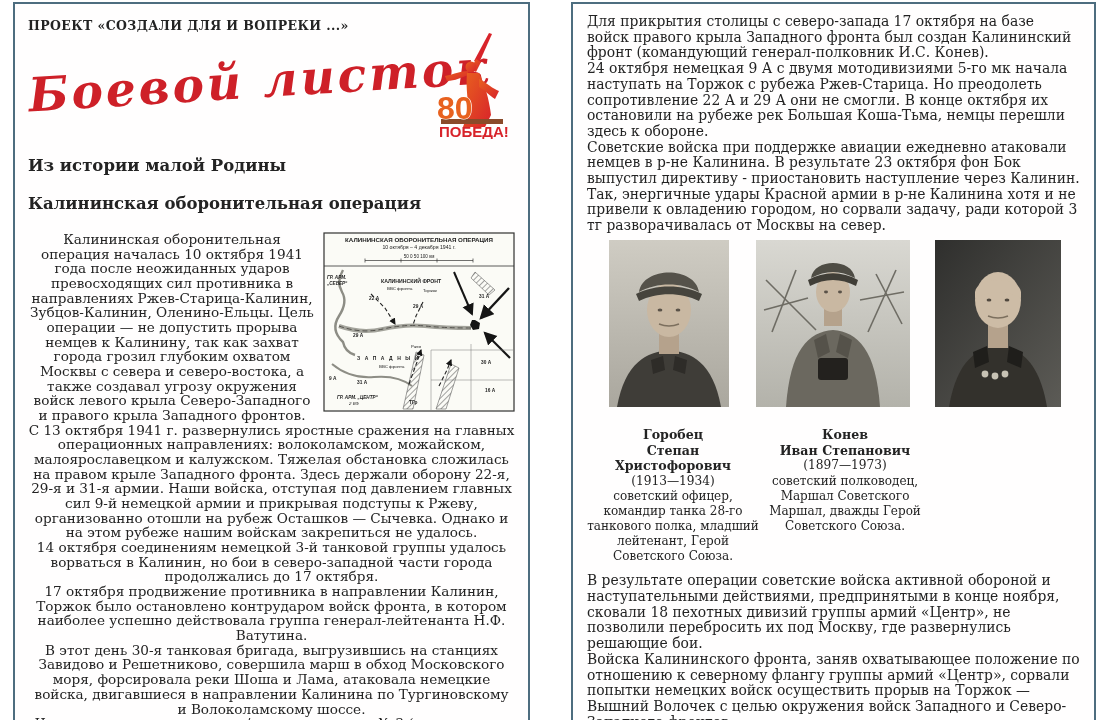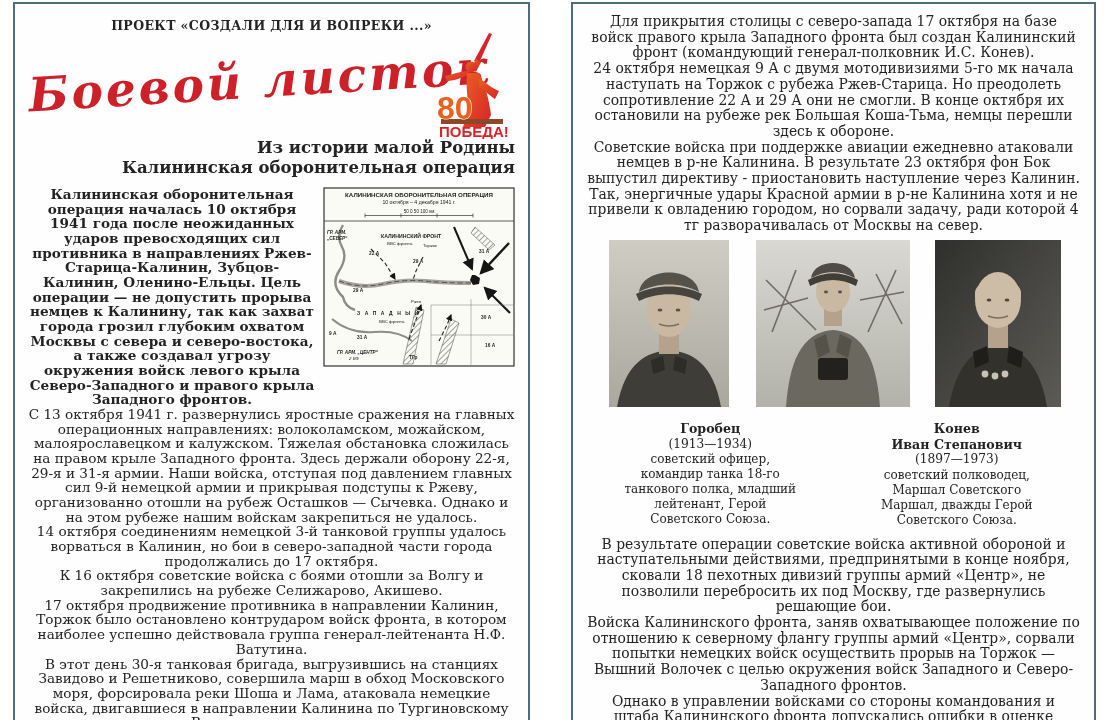--- a/index.html
+++ b/index.html
@@ -11,68 +11,68 @@
     color:#232323;
   }
   .page {
     position:absolute; top:2px; height:736px;
     background:#fffefe; border:2px solid #4d6d7f;
   }
   .page-left  { left:13px;  width:517px; padding:8px 13px; }
   .page-right { left:571px; width:525px; padding:10px 14px; }
 
   .proj-header {
-    text-align:center; font-weight:bold; font-size:12.5px;
+    font-weight:bold; font-size:12.5px;
     letter-spacing:.4px; margin-top:6px;
   }
   .masthead { position:relative; height:104px; }
   .script-title {
     position:absolute; left:0; right:78px; top:22px;
     text-align:center;
     font-family:"DejaVu Serif", serif;
     font-style:italic; font-weight:bold;
     font-size:47px; letter-spacing:3px;
     color:#ce2028;
     transform:rotate(-3.5deg);
     white-space:nowrap;
   }
   .logo { position:absolute; right:-2px; top:-2px; width:88px; height:108px; }
   .logo svg { width:100%; height:100%; display:block; }
 
-  .subtitle { text-align:right; font-weight:bold; font-size:16.5px; margin:1px 0; }
+  .subtitle { text-align:left; font-weight:bold; font-size:16.5px; margin:19px 0; }
 
   .intro-row { display:flex; gap:7px; margin-top:10px; align-items:flex-start; }
-  .intro-row p { flex:1 1 auto;font-weight:bold; }
+  .intro-row p { flex:1 1 auto; }
 
   .body-text p, .intro-row p {
     margin:0; text-align:center;
     font-size:13.6px; line-height:1.08;
   }
-  .page-right p { font-size:13.9px; line-height:1.13; margin:0; text-align:center; }
+  .page-right p { font-size:13.9px; line-height:1.13; margin:0; text-align:left; }
 
   .map-box {
     flex:0 0 192px; width:192px; height:180px;
     background:#fbfbf8;
   }
   .map-box svg { width:100%; height:100%; display:block; }
   .map-label { font-family:"Liberation Sans", sans-serif; fill:#1c1c1c; }
 
   .portraits {
     margin-top:6px;
     display:grid; grid-template-columns:repeat(3,1fr);
     justify-items:center; align-items:start;
   }
   .photo { height:167px; display:block; }
   .photo-1 { width:120px; }
   .photo-2 { width:154px; }
   .photo-3 { width:126px; }
 
   .captions {
-    margin-top:14px;
-    display:grid; grid-template-columns:repeat(2,1fr);
+    margin-top:20px;
+    display:grid; grid-template-columns:repeat(3,1fr);
     justify-items:center;
   }
   .caption { width:172px; text-align:center; font-size:12px; line-height:1.25; }
   .caption .nm { font-weight:bold; font-size:12.6px; }
   .caption .yrs { font-size:12.2px; }
 
   .bottom-block { margin-top:9px; }
 </style>
 </head>
 <body>
@@ -189,35 +189,34 @@
           <text class="map-label" x="162" y="160" font-size="4.8" font-weight="bold">16 А</text>
           <text class="map-label" x="88" y="116" font-size="4.2">Ржев</text>
           <text class="map-label" x="100" y="60" font-size="4.2">Торжок</text>
         </svg>
       </div>
     </div>
 
     <div class="body-text">
       <p>С 13 октября 1941 г. развернулись яростные сражения на главных операционных направлениях: волоколамском, можайском, малоярославецком и калужском. Тяжелая обстановка сложилась на правом крыле Западного фронта. Здесь держали оборону 22-я, 29-я и 31-я армии. Наши войска, отступая под давлением главных сил 9-й немецкой армии и прикрывая подступы к Ржеву, организованно отошли на рубеж Осташков — Сычевка. Однако и на этом рубеже нашим войскам закрепиться не удалось.</p>
       <p>14 октября соединениям немецкой 3-й танковой группы удалось ворваться в Калинин, но бои в северо-западной части города продолжались до 17 октября.</p>
-      <p>К 16 октября советские войска с боями отошли за Волгу и закрепились на рубеже Селижарово, Акишево.</p>
       <p>17 октября продвижение противника в направлении Калинин, Торжок было остановлено контрударом войск фронта, в котором наиболее успешно действовала группа генерал-лейтенанта Н.Ф. Ватутина.</p>
       <p>В этот день 30-я танковая бригада, выгрузившись на станциях Завидово и Решетниково, совершила марш в обход Московского моря, форсировала реки Шоша и Лама, атаковала немецкие войска, двигавшиеся в направлении Калинина по Тургиновскому и Волоколамскому шоссе.</p>
       <p>Часть танков прорвалась к ж/д вокзалу, а танк № 3 (командир ст. сержант Горобец) прошёл через весь город и вышел в расположение немецкой 5-й сд.</p>
 
     </div>
   </div>
 
   <div class="page page-right">
 
     <div class="body-text">
       <p>Для прикрытия столицы с северо-запада 17 октября на базе войск правого крыла Западного фронта был создан Калининский фронт (командующий генерал-полковник И.С. Конев).</p>
       <p>24 октября немецкая 9 А с двумя мотодивизиями 5-го мк начала наступать на Торжок с рубежа Ржев-Старица. Но преодолеть сопротивление 22 А и 29 А они не смогли. В конце октября их остановили на рубеже рек Большая Коша-Тьма, немцы перешли здесь к обороне.</p>
       <p>Советские войска при поддержке авиации ежедневно атаковали немцев в р-не Калинина. В результате 23 октября фон Бок выпустил директиву - приостановить наступление через Калинин.</p>
-      <p>Так, энергичные удары Красной армии в р-не Калинина хотя и не привели к овладению городом, но сорвали задачу, ради которой 4 тг разворачивалась от Москвы на север.</p>
+      <p>Так, энергичные удары Красной армии в р-не Калинина хотя и не привели к овладению городом, но сорвали задачу, ради которой 3 тг разворачивалась от Москвы на север.</p>
     </div>
 
     <div class="portraits">
 
       <svg class="photo photo-1" viewBox="0 0 120 167">
         <defs>
           <linearGradient id="bg1" x1="0" y1="0" x2="0" y2="1">
             <stop offset="0" stop-color="#cfccc3"></stop>
               <stop offset="1" stop-color="#aaa79e"></stop>
           </linearGradient>
@@ -282,22 +281,23 @@
         <path d="M88 112 L74 106 L72 122 L86 128 Z" fill="#1f1e1b"></path>
         <circle cx="50" cy="134" r="3.4" fill="#c7c2b4"></circle>
         <circle cx="60" cy="136" r="3.4" fill="#c7c2b4"></circle>
         <circle cx="70" cy="134" r="3.4" fill="#c7c2b4"></circle>
       </svg>
     </div>
 
     <div class="captions">
       <div class="caption">
         <div class="nm">Горобец</div>
+        <div class="nm">Степан Христофорович</div>
         <div class="yrs">(1913—1934)</div>
-        <div>советский офицер, командир танка 18-го танкового полка, младший лейтенант, Герой Советского Союза.</div>
+        <div>советский офицер, командир танка 28-го танкового полка, младший лейтенант, Герой Советского Союза.</div>
       </div>
       <div class="caption">
         <div class="nm">Конев</div>
         <div class="nm">Иван Степанович</div>
         <div class="yrs">(1897—1973)</div>
         <div>советский полководец, Маршал Советского Маршал, дважды Герой Советского Союза.</div>
       </div>
     </div>
 
     <div class="body-text bottom-block">

